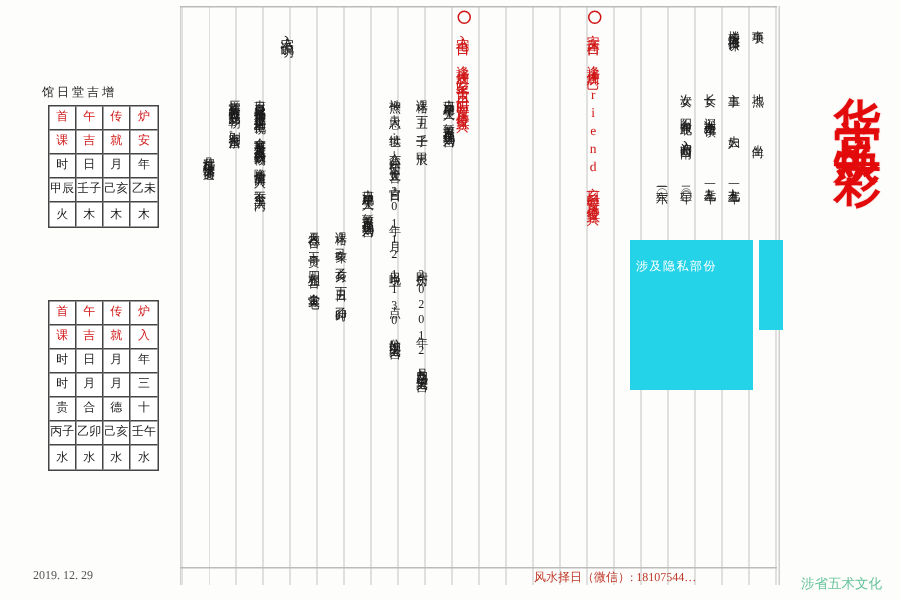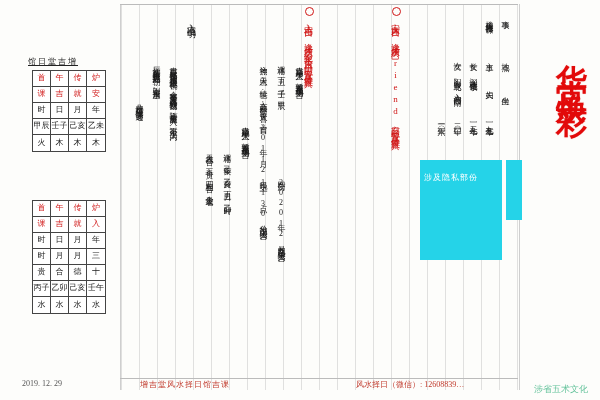--- a/index.html
+++ b/index.html
@@ -35,21 +35,20 @@
     line-height:1.05;
     white-space:pre-wrap;
     font-family:"Liberation Serif","DejaVu Serif",serif;
   }
 
   
   .ltitle{
     position:absolute;
     font-size:8px;color:#222;letter-spacing:2px;
     font-family:"Liberation Serif","DejaVu Serif",serif;
-    text-decoration:underline;
   }
   .tbl{
     position:absolute;
     border:1px solid #444;
     display:grid;
     background:#fff;
   }
   .tbl .cell{
     border-right:1px solid #444;border-bottom:1px solid #444;
     font-size:8px;line-height:1.1;
@@ -227,17 +226,16 @@
   <div class="vcol" style="left:258px;top:100px;height:235px;font-size:8px;color:#1a1a1a;">即公历2020年1月12日晚上11点30分推门入宅大吉。</div>
 
 
   <div class="bigtitle">华堂焕彩</div>
 
   <div class="mask" style="left:420px;top:160px;width:82px;height:100px;"></div>
   <div class="mask" style="left:506px;top:160px;width:16px;height:60px;"></div>
   <div class="maskTxt" style="left:424px;top:172px;">涉及隐私部份</div>
 
   <div class="foot gray" style="left:22px;bottom:12px;">2019. 12. 29</div>
-  <div class="foot red" style="left:140px;bottom:10px;letter-spacing:1px;">增吉堂风水择日馆吉课</div>
-  <div class="foot red" style="left:356px;bottom:10px;">风水择日（微信）: 12608839…</div>
+  <div class="foot red" style="left:356px;bottom:10px;">风水择日（微信）: 18107544…</div>
   <div class="wm">涉省五术文化</div>
 
 </div>
 
 </body></html>

